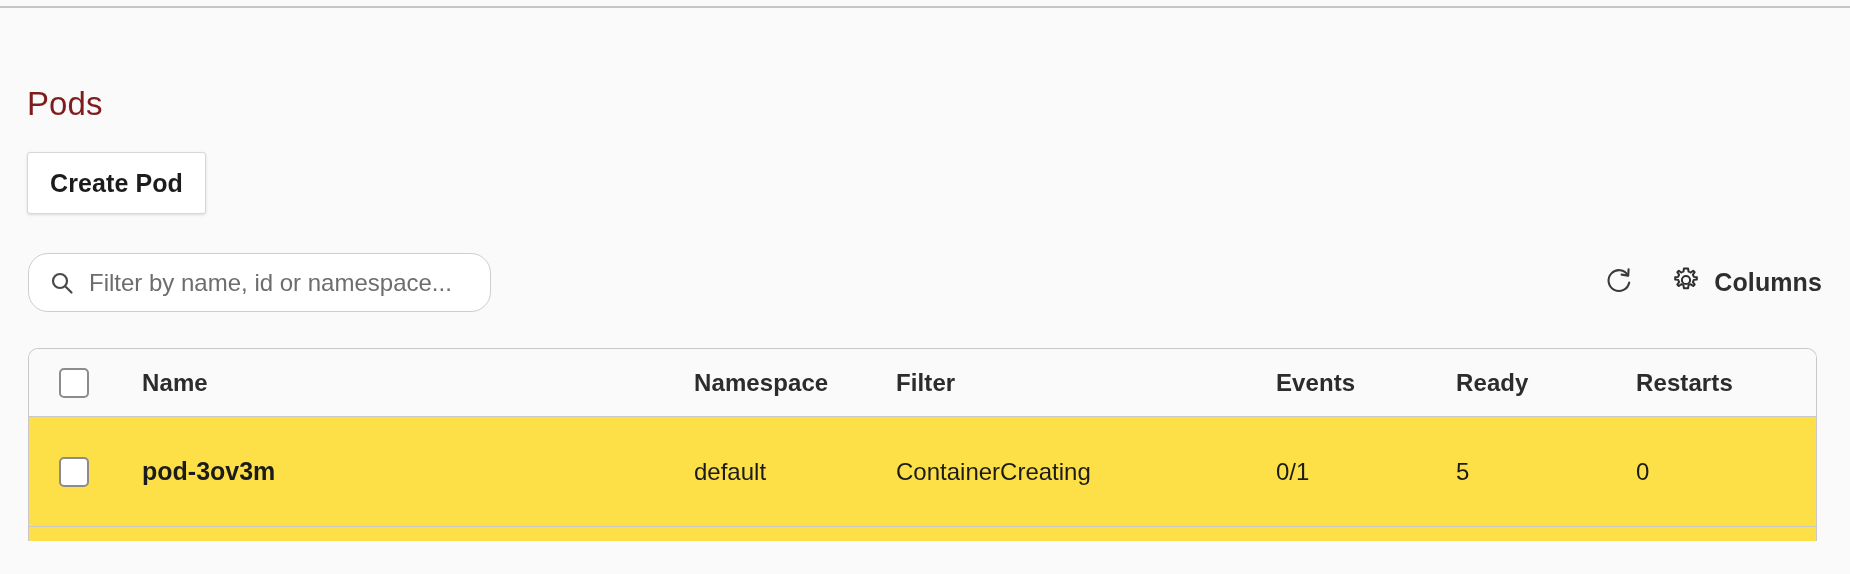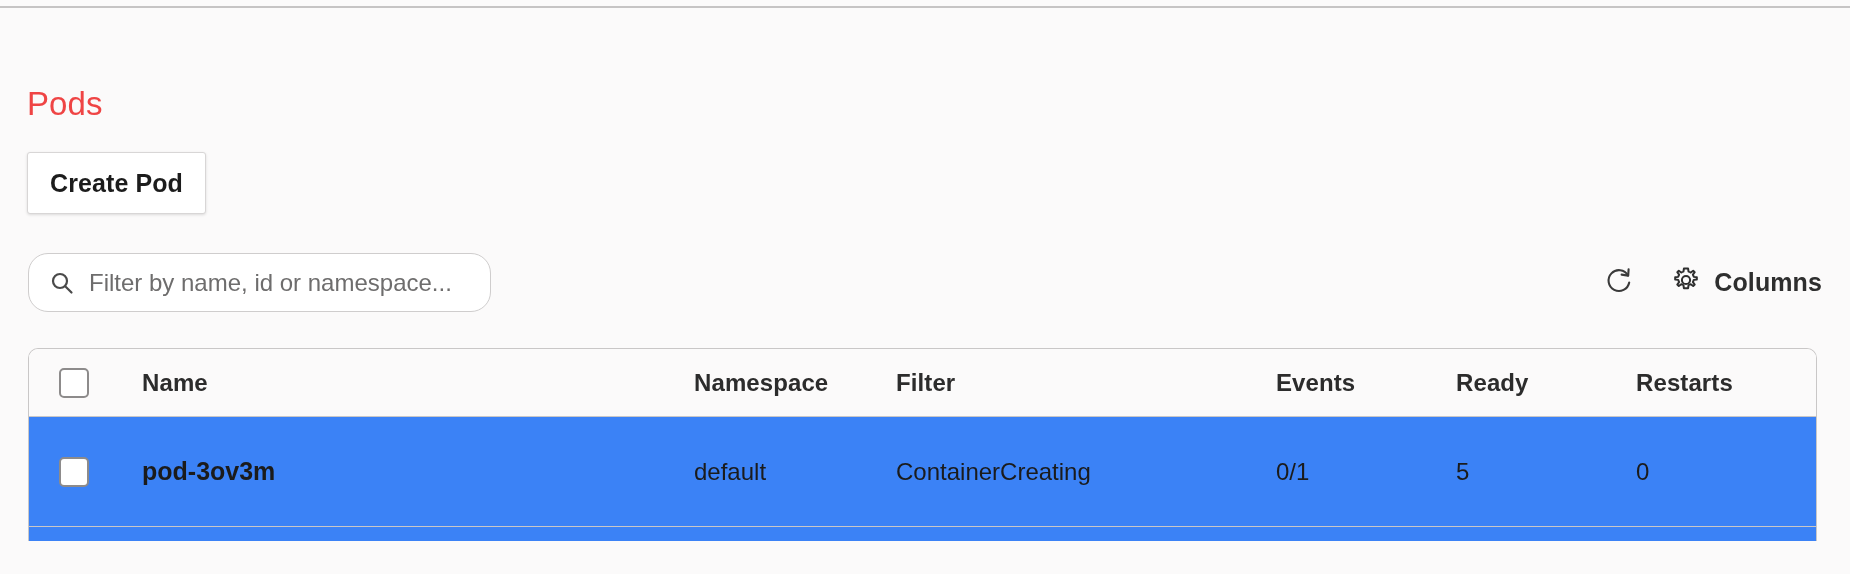--- a/index.html
+++ b/index.html
@@ -34,21 +34,21 @@
   }
 
   .page-title {
     position: absolute;
     left: 27px;
     top: 62px;
     font-size: 33px;
     font-weight: 400;
     line-height: 40px;
     letter-spacing: 0.1px;
-    color: #ef4444;
+    color: #7f1d1d;
   }
 
   .create-btn {
     position: absolute;
     left: 27px;
     top: 152px;
     height: 62px;
     padding: 0 22px;
     background: #ffffff;
     border: 1px solid #d8d6d6;
@@ -154,21 +154,21 @@
     align-items: center;
     box-sizing: border-box;
   }
   .thead {
     height: 68px;
     background: #fbfafa;
     border-bottom: 1px solid #c9c7c7;
   }
   .tbody-row {
     height: 110px;
-    background: #3b82f6;
+    background: #fde047;
     border-bottom: 1px solid #c9c7c7;
   }
   .tbody-row.partial {
     height: 14px;
     border-bottom: none;
   }
 
   .cell {
     box-sizing: border-box;
     padding-right: 10px;

